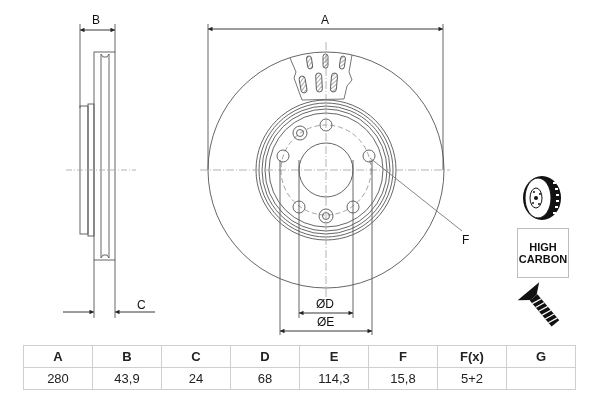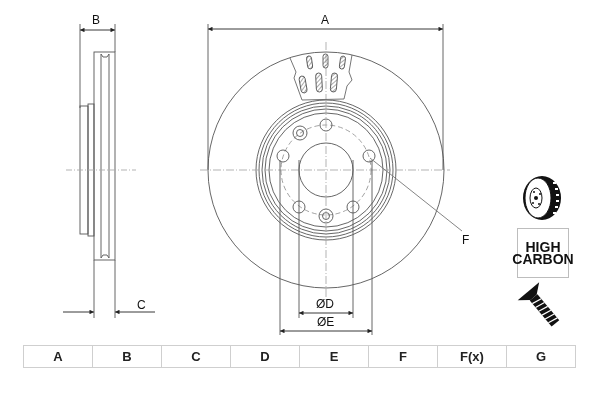--- a/index.html
+++ b/index.html
@@ -2,21 +2,21 @@
 <html><head>
 <meta charset="utf-8">
 <style>
   html, body { margin:0; padding:0; background:#ffffff; }
   body { width:600px; height:400px; position:relative; overflow:hidden; font-family:"Liberation Sans", sans-serif; }
   svg.drawing { position:absolute; left:0; top:0; }
   .lbl { font-family:"Liberation Sans", sans-serif; font-size:12px; fill:#111; }
   table.spec { position:absolute; left:23px; top:345px; border-collapse:collapse; width:553px; table-layout:fixed; }
   table.spec td, table.spec th { border:1px solid #cfcfcf; text-align:center; height:21px; padding:0; font-size:13px; color:#222; }
   table.spec th { font-weight:bold; font-size:13px; }
-  .hc { position:absolute; left:517px; top:228px; width:50px; height:48px; border:1px solid #bdbdbd; display:flex; align-items:center; justify-content:center; text-align:center; font-weight:bold; font-size:14px; line-height:12px; color:#111; }
+  .hc { position:absolute; left:517px; top:228px; width:50px; height:48px; border:1px solid #bdbdbd; display:flex; align-items:center; justify-content:center; text-align:center; font-weight:bold; font-size:11px; line-height:12px; color:#111; }
 </style>
 </head>
 <body>
 
 <svg class="drawing" width="600" height="340" viewBox="0 0 600 340">
   <defs>
     <pattern id="hatch" width="3" height="3" patternUnits="userSpaceOnUse" patternTransform="rotate(45)">
       <line x1="0" y1="0" x2="0" y2="3" stroke="#555" stroke-width="1"></line>
     </pattern>
     <marker id="arr" viewBox="0 0 10 10" refX="10" refY="5" markerWidth="7" markerHeight="5" orient="auto-start-reverse">
@@ -148,14 +148,24 @@
       <tr>
     <th>A</th>
     <th>B</th>
     <th>C</th>
     <th>D</th>
     <th>E</th>
     <th>F</th>
     <th>F(x)</th>
     <th>G</th>
   </tr>
+  <tr>
+    <td>280</td>
+    <td>43,9</td>
+    <td>24</td>
+    <td>68</td>
+    <td>114,3</td>
+    <td>15,8</td>
+    <td>5+2</td>
+    <td></td>
+  </tr>
 </tbody>
   </table>
 
 </body></html>

